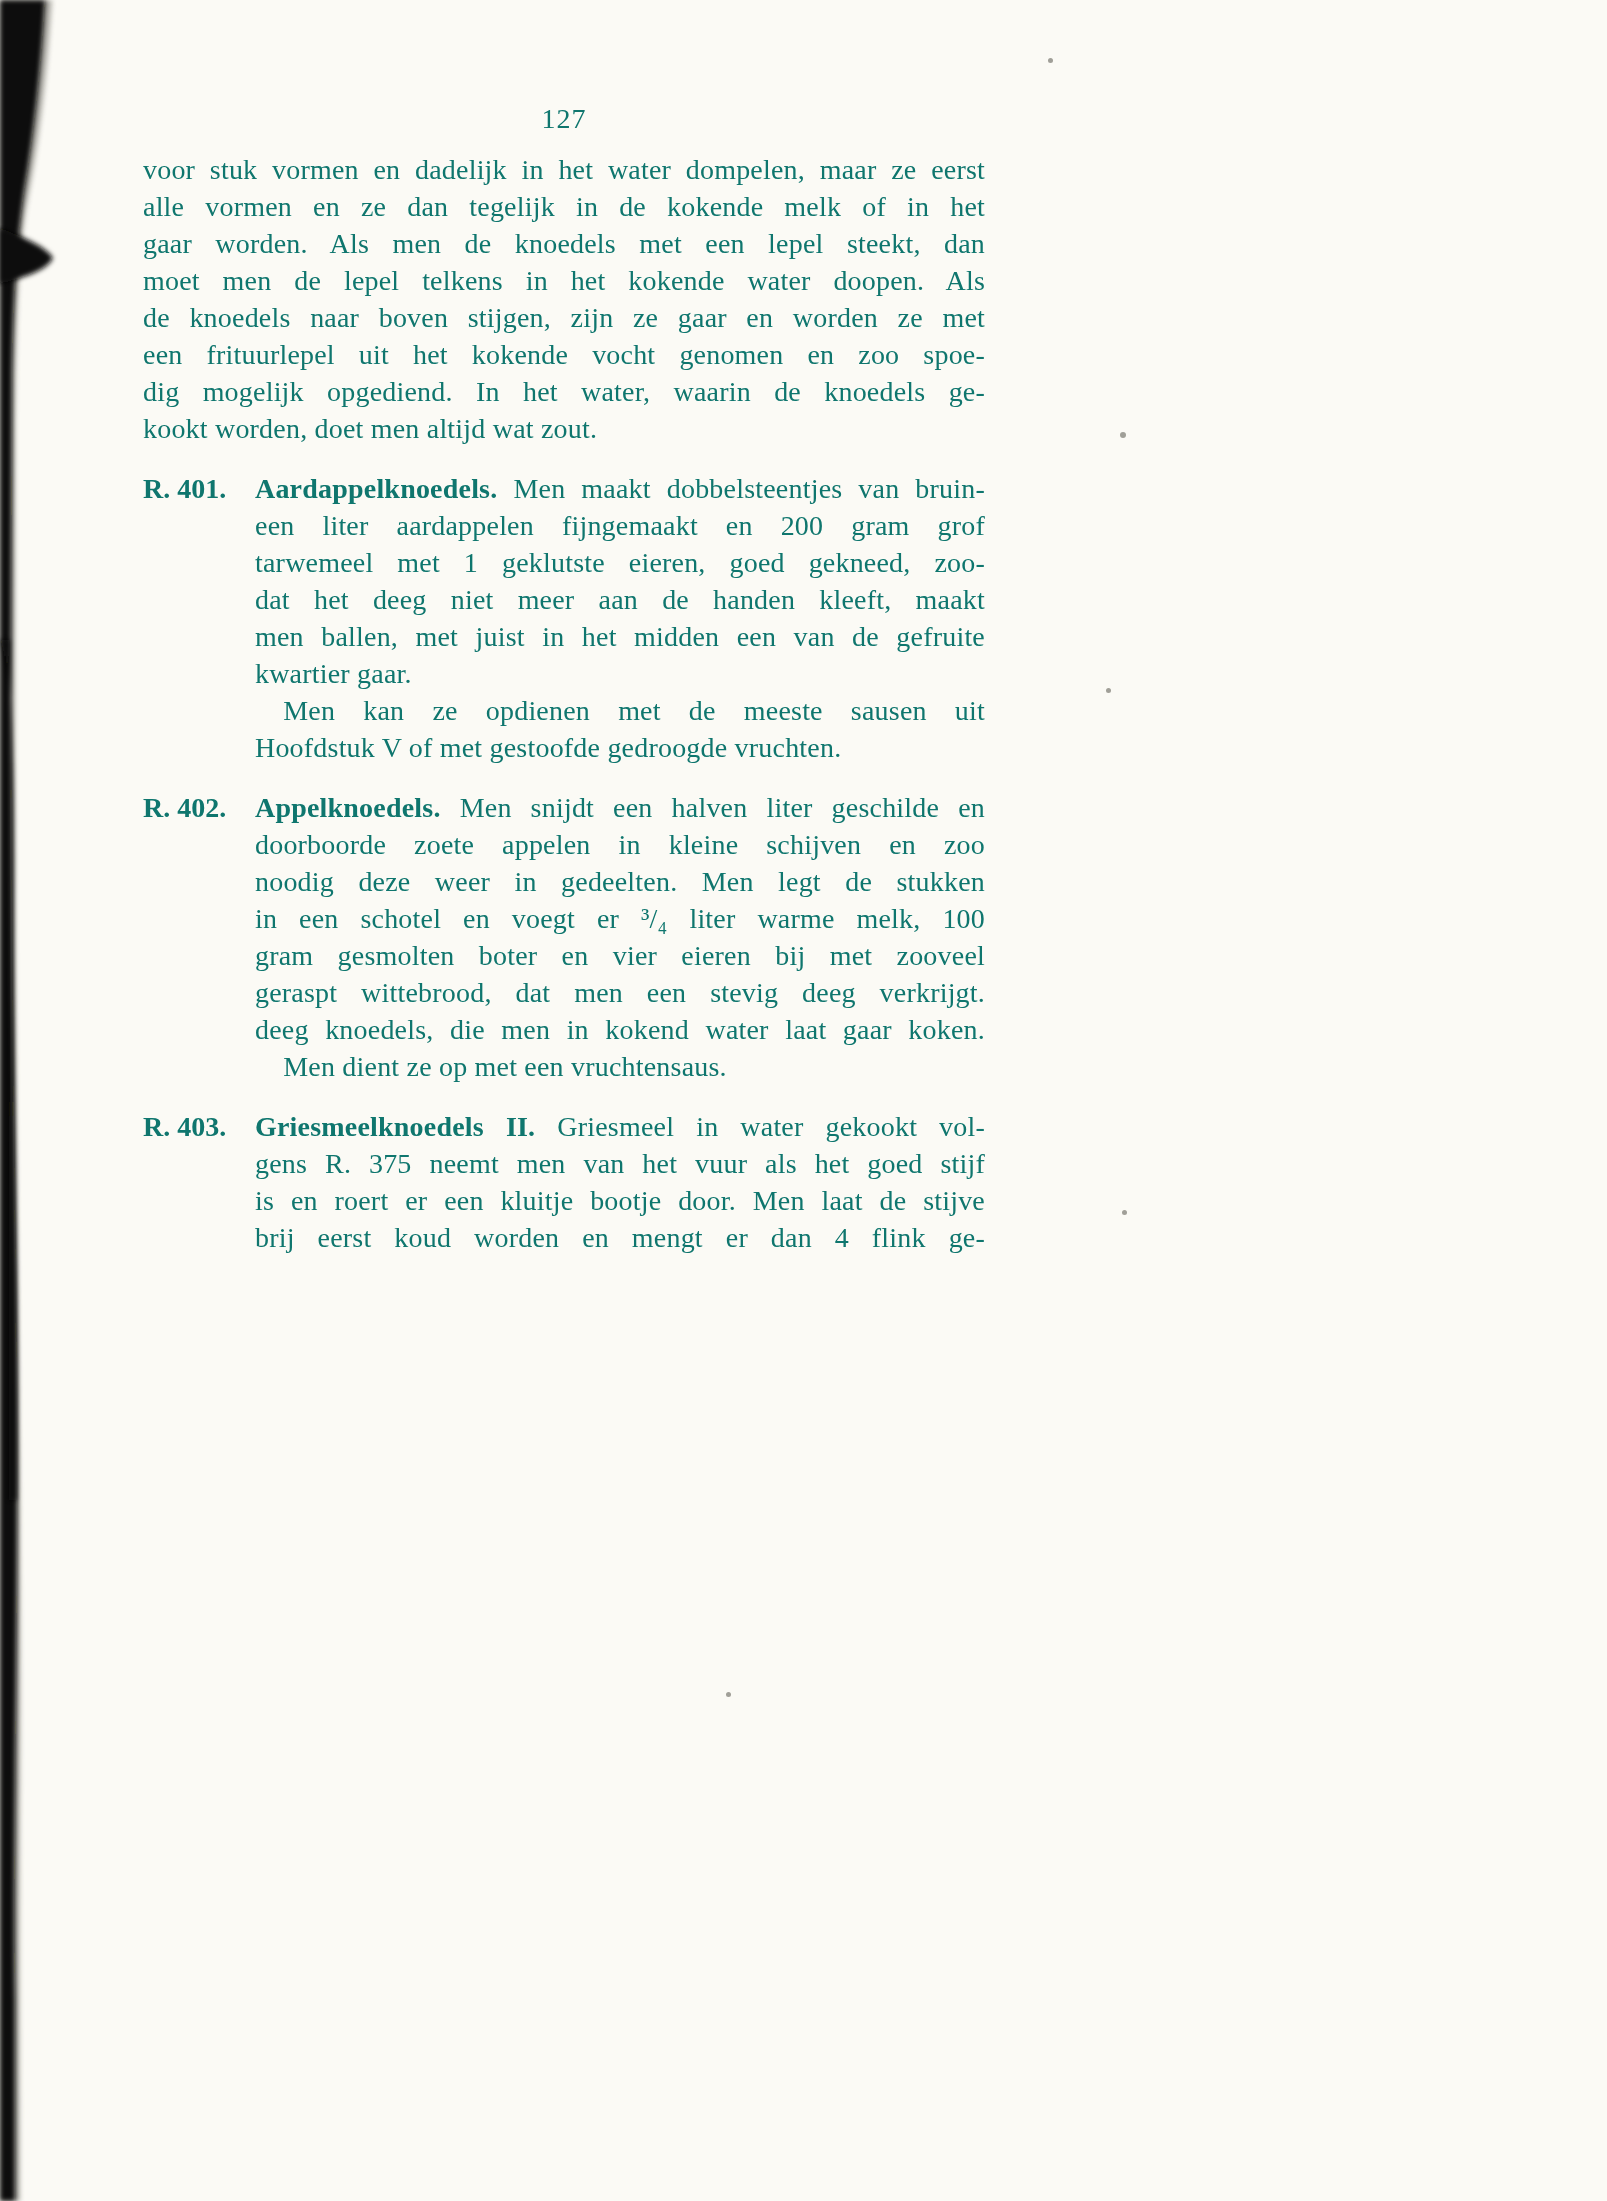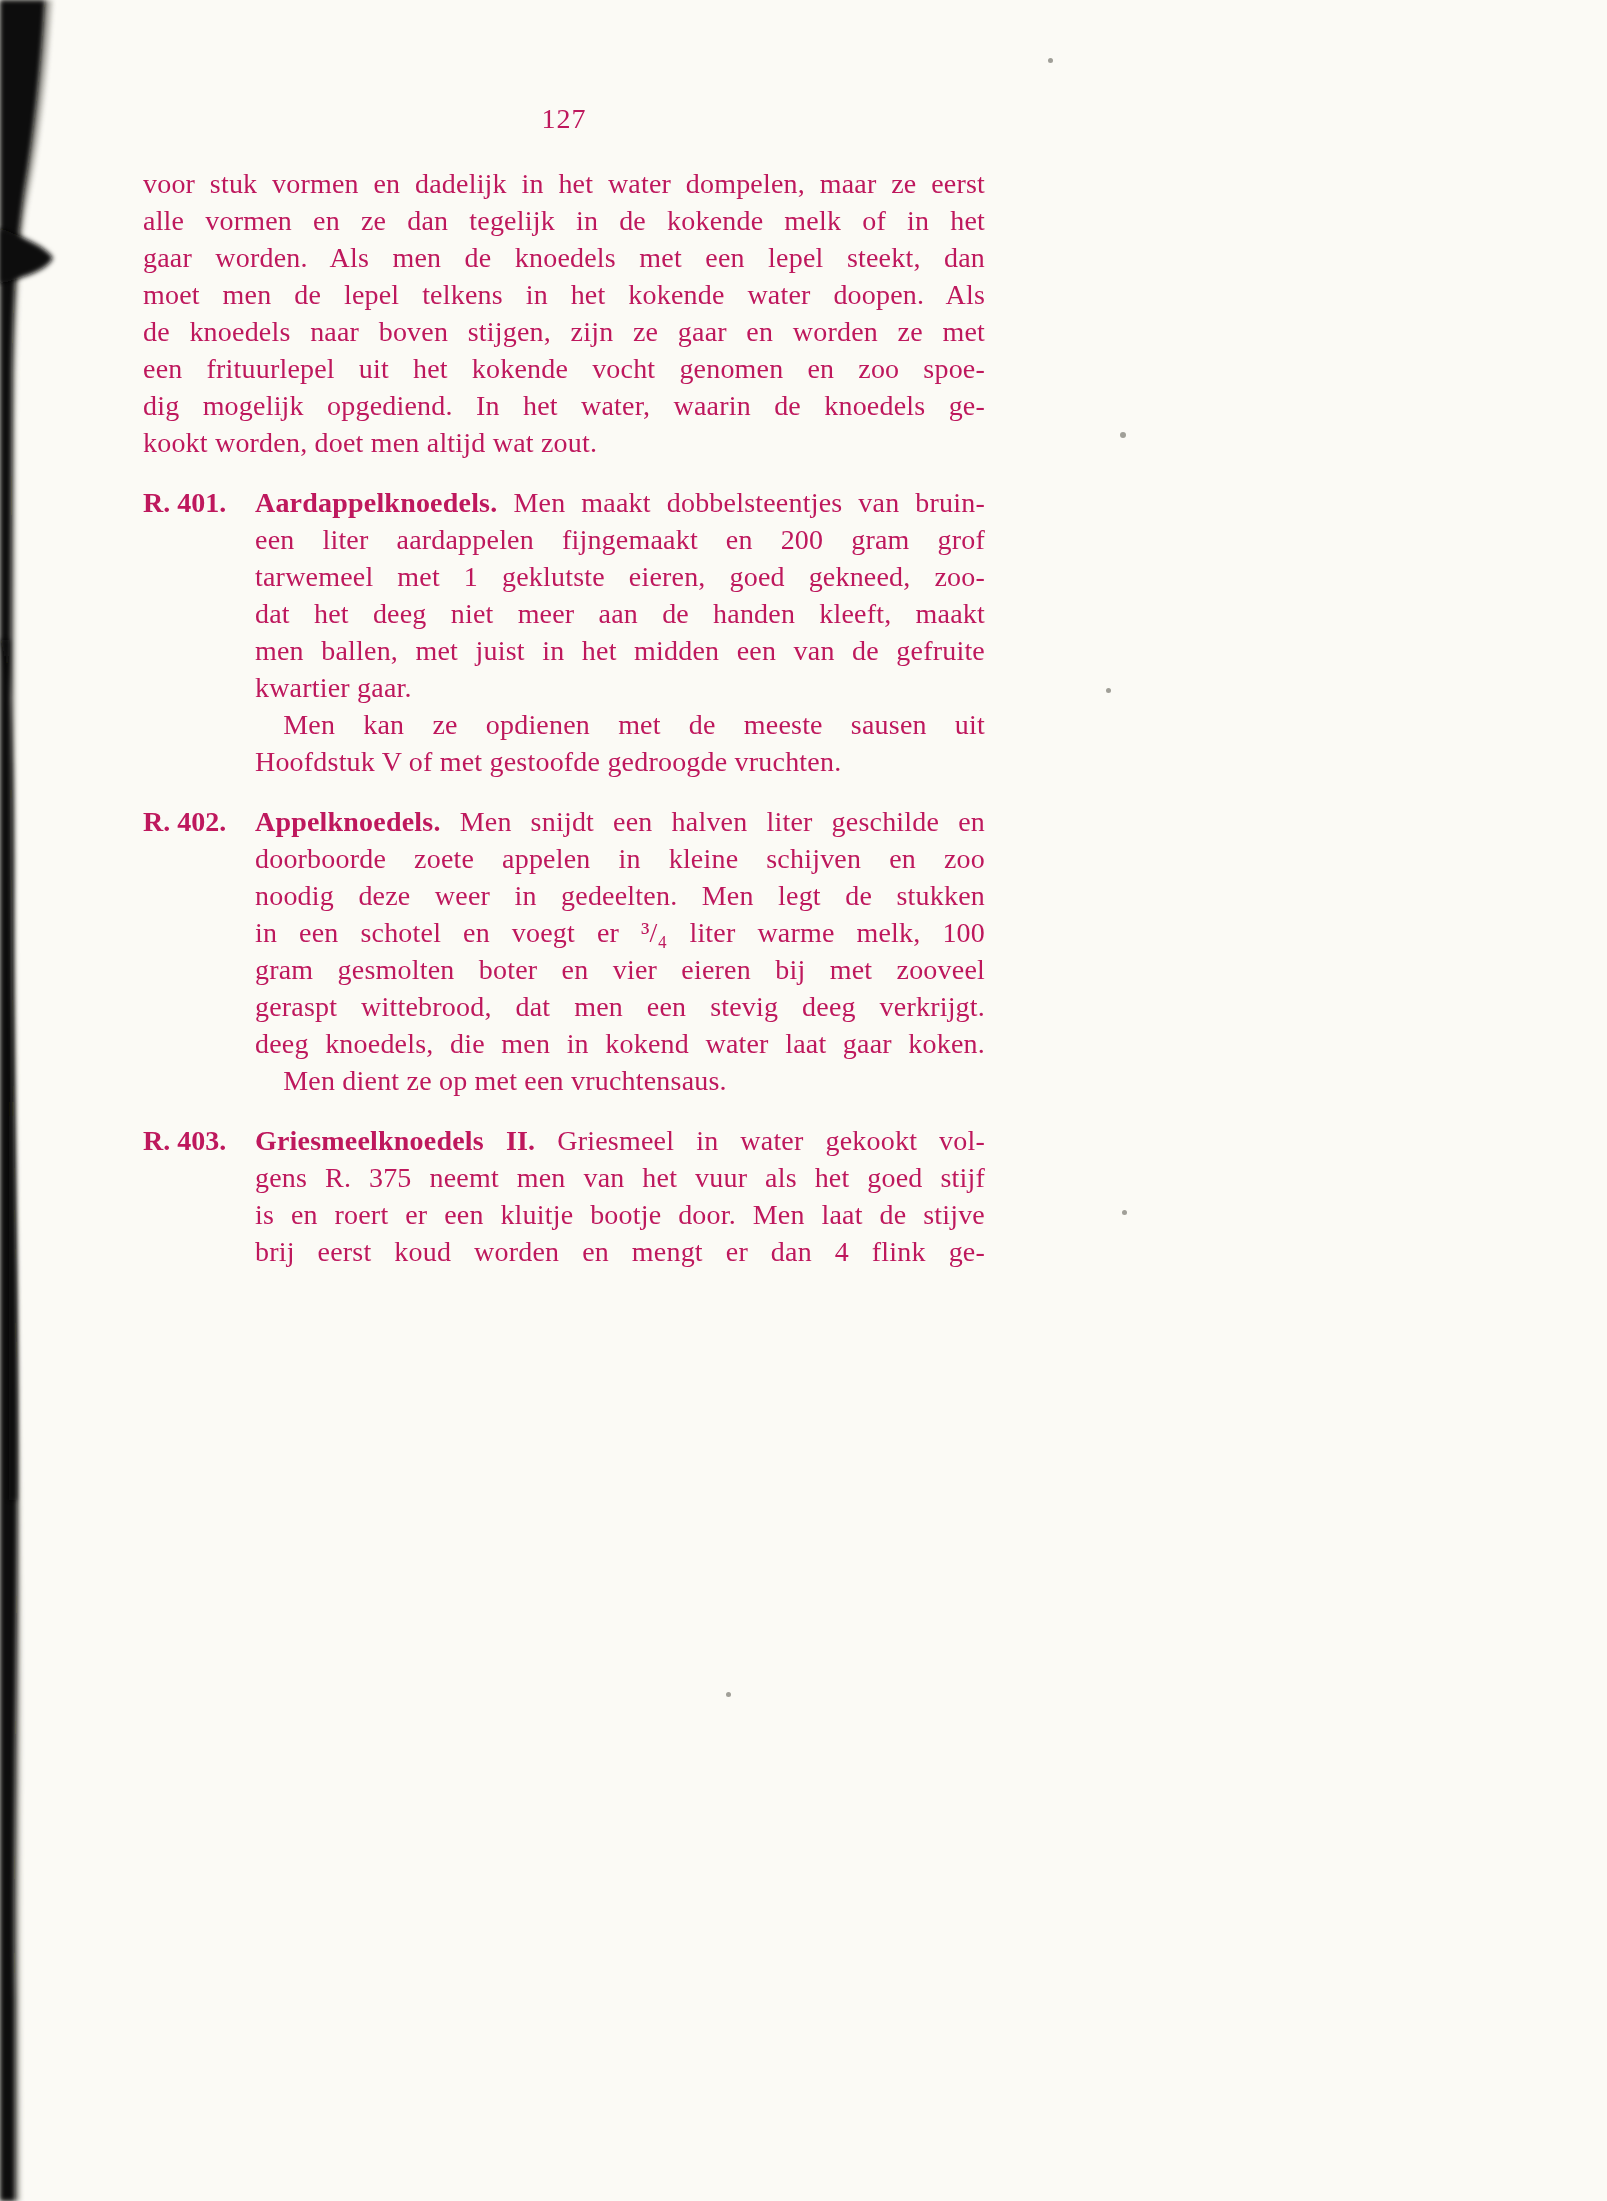--- a/index.html
+++ b/index.html
@@ -19,21 +19,21 @@
     top: 0;
     width: 842px;
   }
   .page-number {
     margin-top: 100px;
     text-align: center;
     font-size: 28px;
     line-height: 37px;
     letter-spacing: 1px;
   }
-  .para.intro { margin-top: 28px; }
+  .para.intro { margin-top: 14px; }
   .line {
     font-size: 28px;
     line-height: 37px;
     letter-spacing: 0.2px;
     text-align: justify;
     text-align-last: justify;
   }
   .line.flush { text-align-last: left; }
   .recipe {
     position: relative;
@@ -58,21 +58,21 @@
   .speck {
     position: absolute;
     background: #56534b;
     border-radius: 50%;
     opacity: 0.55;
   }
 </style>
 </head>
 <body>
 
-<div class="page" style="background: rgb(251, 250, 245); color: #be185d;">
+<div class="page" style="background: rgb(251, 250, 245); color: #0f766e;">
 
   <svg class="binding" width="80" height="2201" viewBox="0 0 80 2201" aria-hidden="true">
     <defs>
       <filter id="bblur" x="-60%" y="-5%" width="260%" height="110%">
         <feGaussianBlur stdDeviation="2.4"></feGaussianBlur>
       </filter>
     </defs>
     <path filter="url(#bblur)" fill="#55524c" opacity="0.45" d="M0,0 L52,0 C46,90 38,150 26,210 C18,262 16,330 15,430 L15,900
          C15,1200 22,1500 20,1800 C19,2000 20,2100 20,2201 L0,2201 Z"></path>
     <path filter="url(#bblur)" fill="#0c0c0a" d="M0,0 L45,0 C41,70 34,132 24,192 C17,242 13,292 12,382 L11,700

